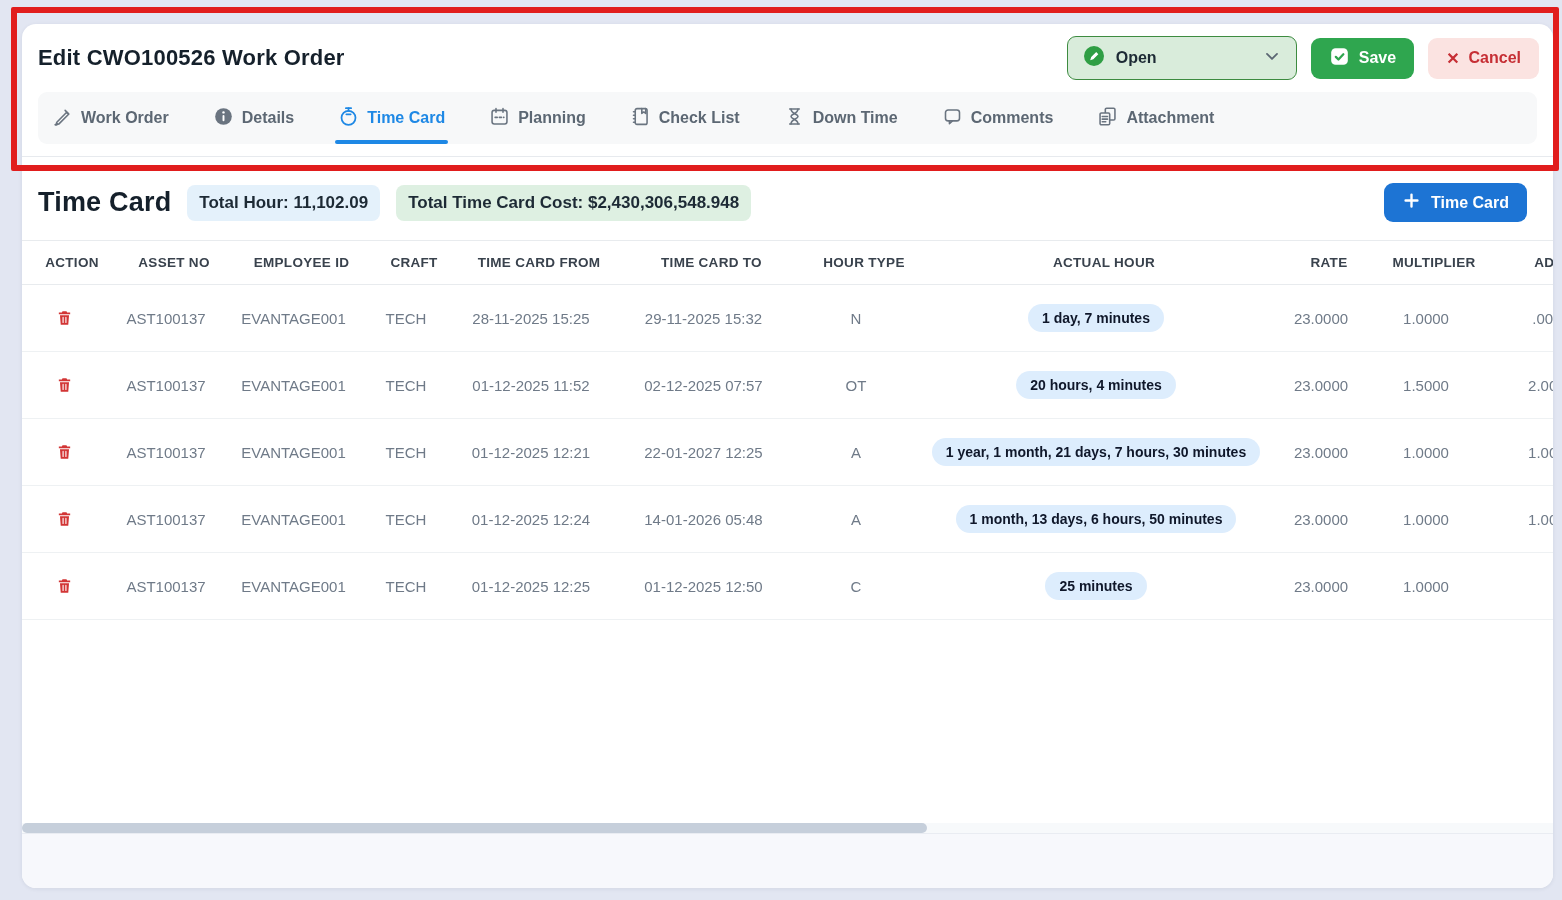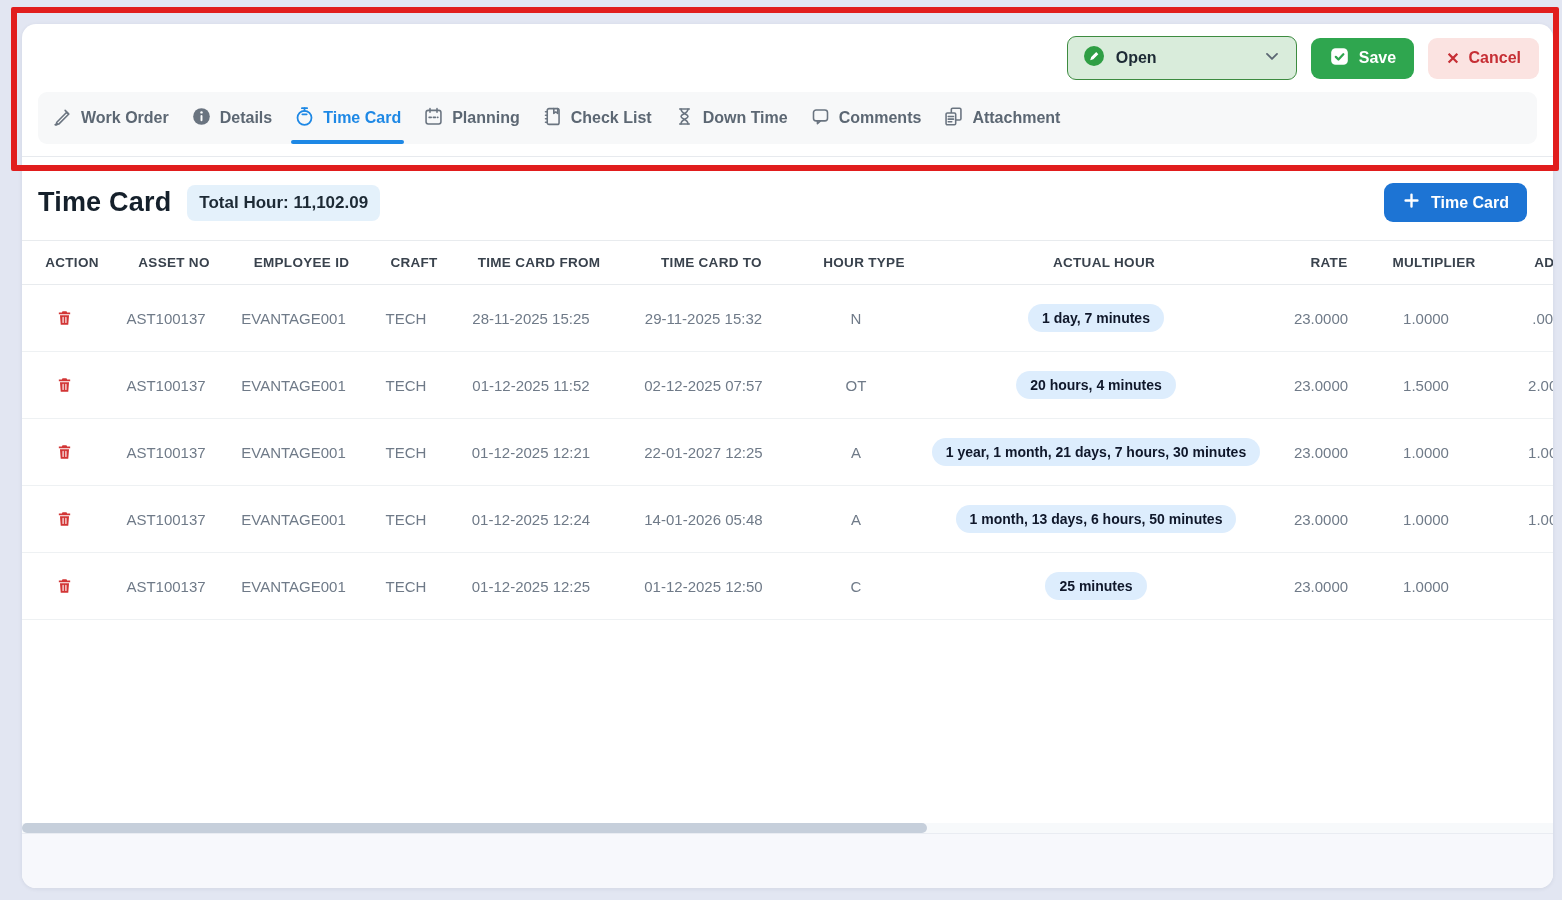--- a/index.html
+++ b/index.html
@@ -34,21 +34,21 @@
   .status-select .spacer { flex:1; }
   .btn { display:flex; align-items:center; gap:9px; height:41px; border:none;
     border-radius:9px; padding:16px 18px; font-size:16px; font-weight:700; cursor:pointer;
     font-family:"Liberation Sans", sans-serif; }
   .btn-save { background:#2fa64f; color:#fff; }
   .btn-cancel { background:#fbe3e1; color:#c62f35; }
   .btn-cancel .x-glyph { font-size:16px; font-weight:700; }
   
   .tab-row {
     margin:0 16px; height:52px; background:#f7f8f9; border-radius:9px;
-    display:flex; align-items:center; padding:0 14px; gap:22px; position:relative;
+    display:flex; align-items:center; padding:0 14px; gap:44px; position:relative;
   }
   .tab { display:flex; align-items:center; gap:8px; font-size:16px; font-weight:700;
     color:#5c6773; cursor:pointer; position:relative; white-space:nowrap; }
   .tab svg { flex:0 0 auto; }
   .tab.active { color:#1e88e5; }
   .tab.active::after {
     content:""; position:absolute; left:-3px; right:-3px; bottom:-13px; height:4px;
     background:#1e88e5; border-radius:3px;
   }
   .header-divider { margin-top:12px; border-bottom:1px solid #e7eaee; }
@@ -81,20 +81,21 @@
   .hscroll-thumb { position:absolute; left:0; top:0; height:10px; width:905px;
     background:#c6cfdb; border-radius:6px; cursor:grab; }
   .card-footer { height:55px; background:#f7f8fc; border-top:1px solid #e9ecf2; }
 </style>
 </head>
 <body>
 
 <div class="card">
 
   <div class="header-row">
+    <div class="page-title">Edit CWO100526 Work Order</div>
     <div class="header-actions">
       <div class="status-select">
         <span>
           <svg width="24" height="24" viewBox="0 0 24 24">
               <circle cx="12" cy="12" r="10" fill="#2f9e44"></circle>
               <path d="M8.2 16.2l1-3.1 5-5 2.1 2.1-5 5-3.1 1z" fill="#fff"></path>
             </svg>
         </span>
         <span class="status-label">Open</span>
         <span class="spacer"></span>
@@ -200,20 +201,21 @@
           </svg>
       </span>
       <span>Attachment</span>
     </div>
   </div>
   <div class="header-divider"></div>
 
   <div class="section-row">
     <div class="section-title">Time Card</div>
     <div class="badge badge-blue">Total Hour: 11,102.09</div>
+    <div class="badge badge-green">Total Time Card Cost: $2,430,306,548.948</div>
     <button class="btn-add">
       <span>
         <svg width="19" height="19" viewBox="0 0 24 24" fill="none" stroke="#fff" stroke-width="3" stroke-linecap="round">
             <path d="M12 4.5v15M4.5 12h15"></path>
           </svg>
       </span>
       <span>Time Card</span>
     </button>
   </div>
 

